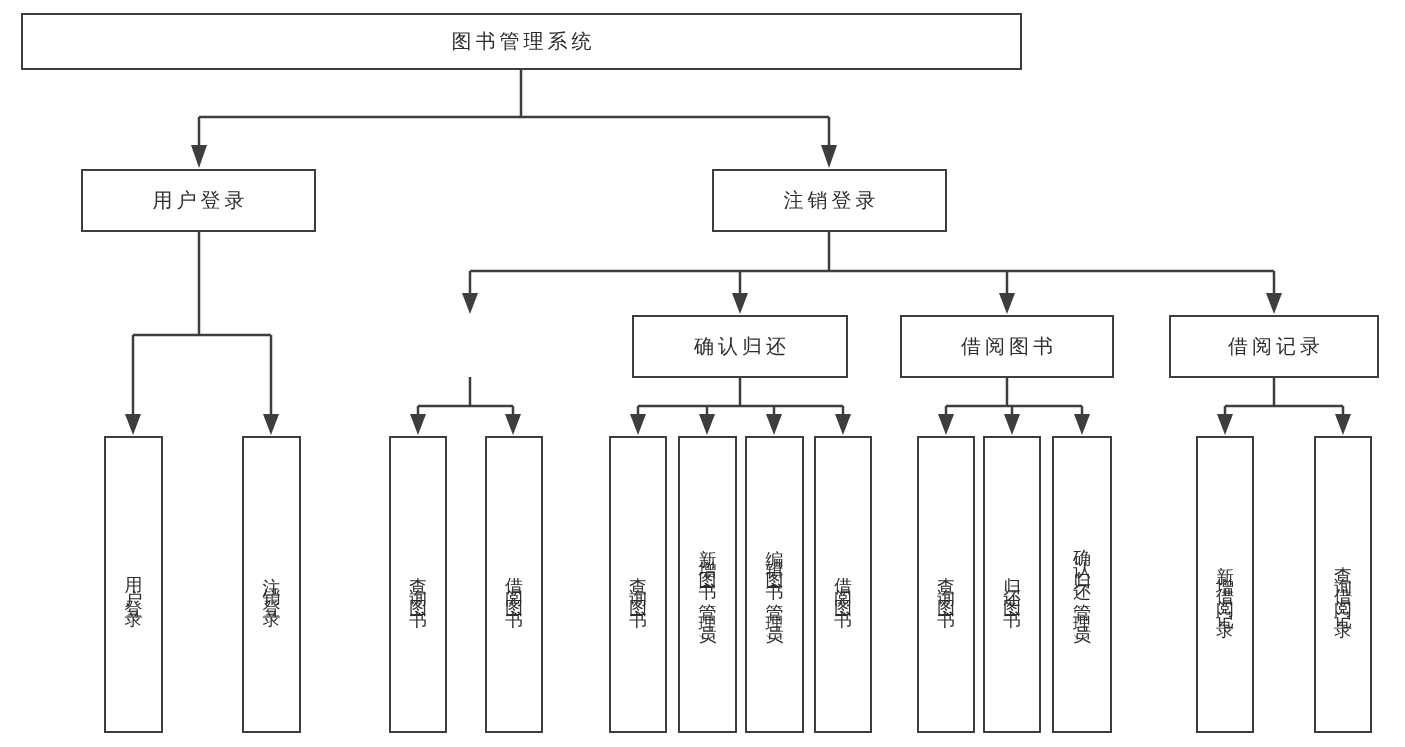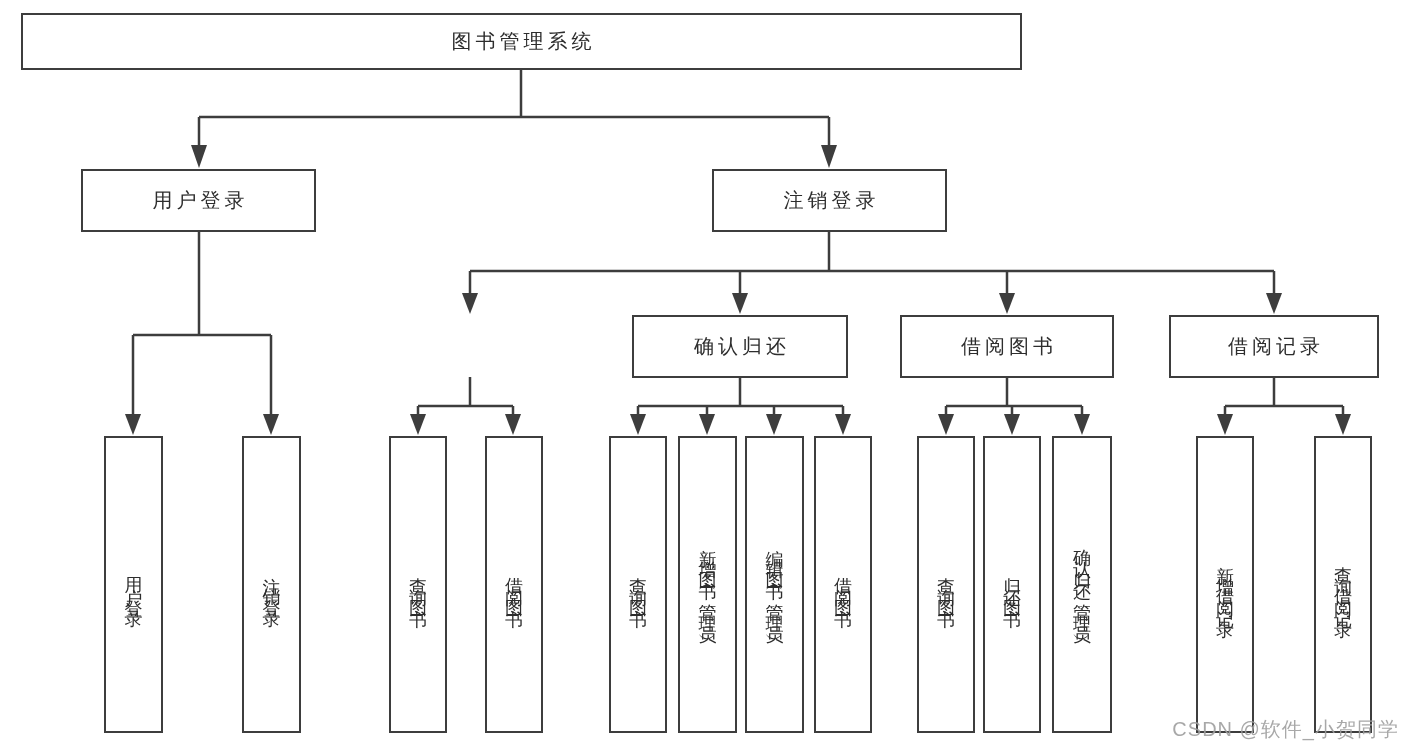--- a/index.html
+++ b/index.html
@@ -169,15 +169,14 @@
     <span class="lbl">确认归还（管理员）</span>
   </div>
 
   <div class="box v" style="left:1196px; top:436px; width:58px; height:297px">
     <span class="lbl">新增借阅记录</span>
   </div>
   <div class="box v" style="left:1314px; top:436px; width:58px; height:297px">
     <span class="lbl">查询借阅记录</span>
   </div>
 
-  <div class="watermark">CSDN @软件_小贺同学</div>
 
 </div>
 
 </body></html>

